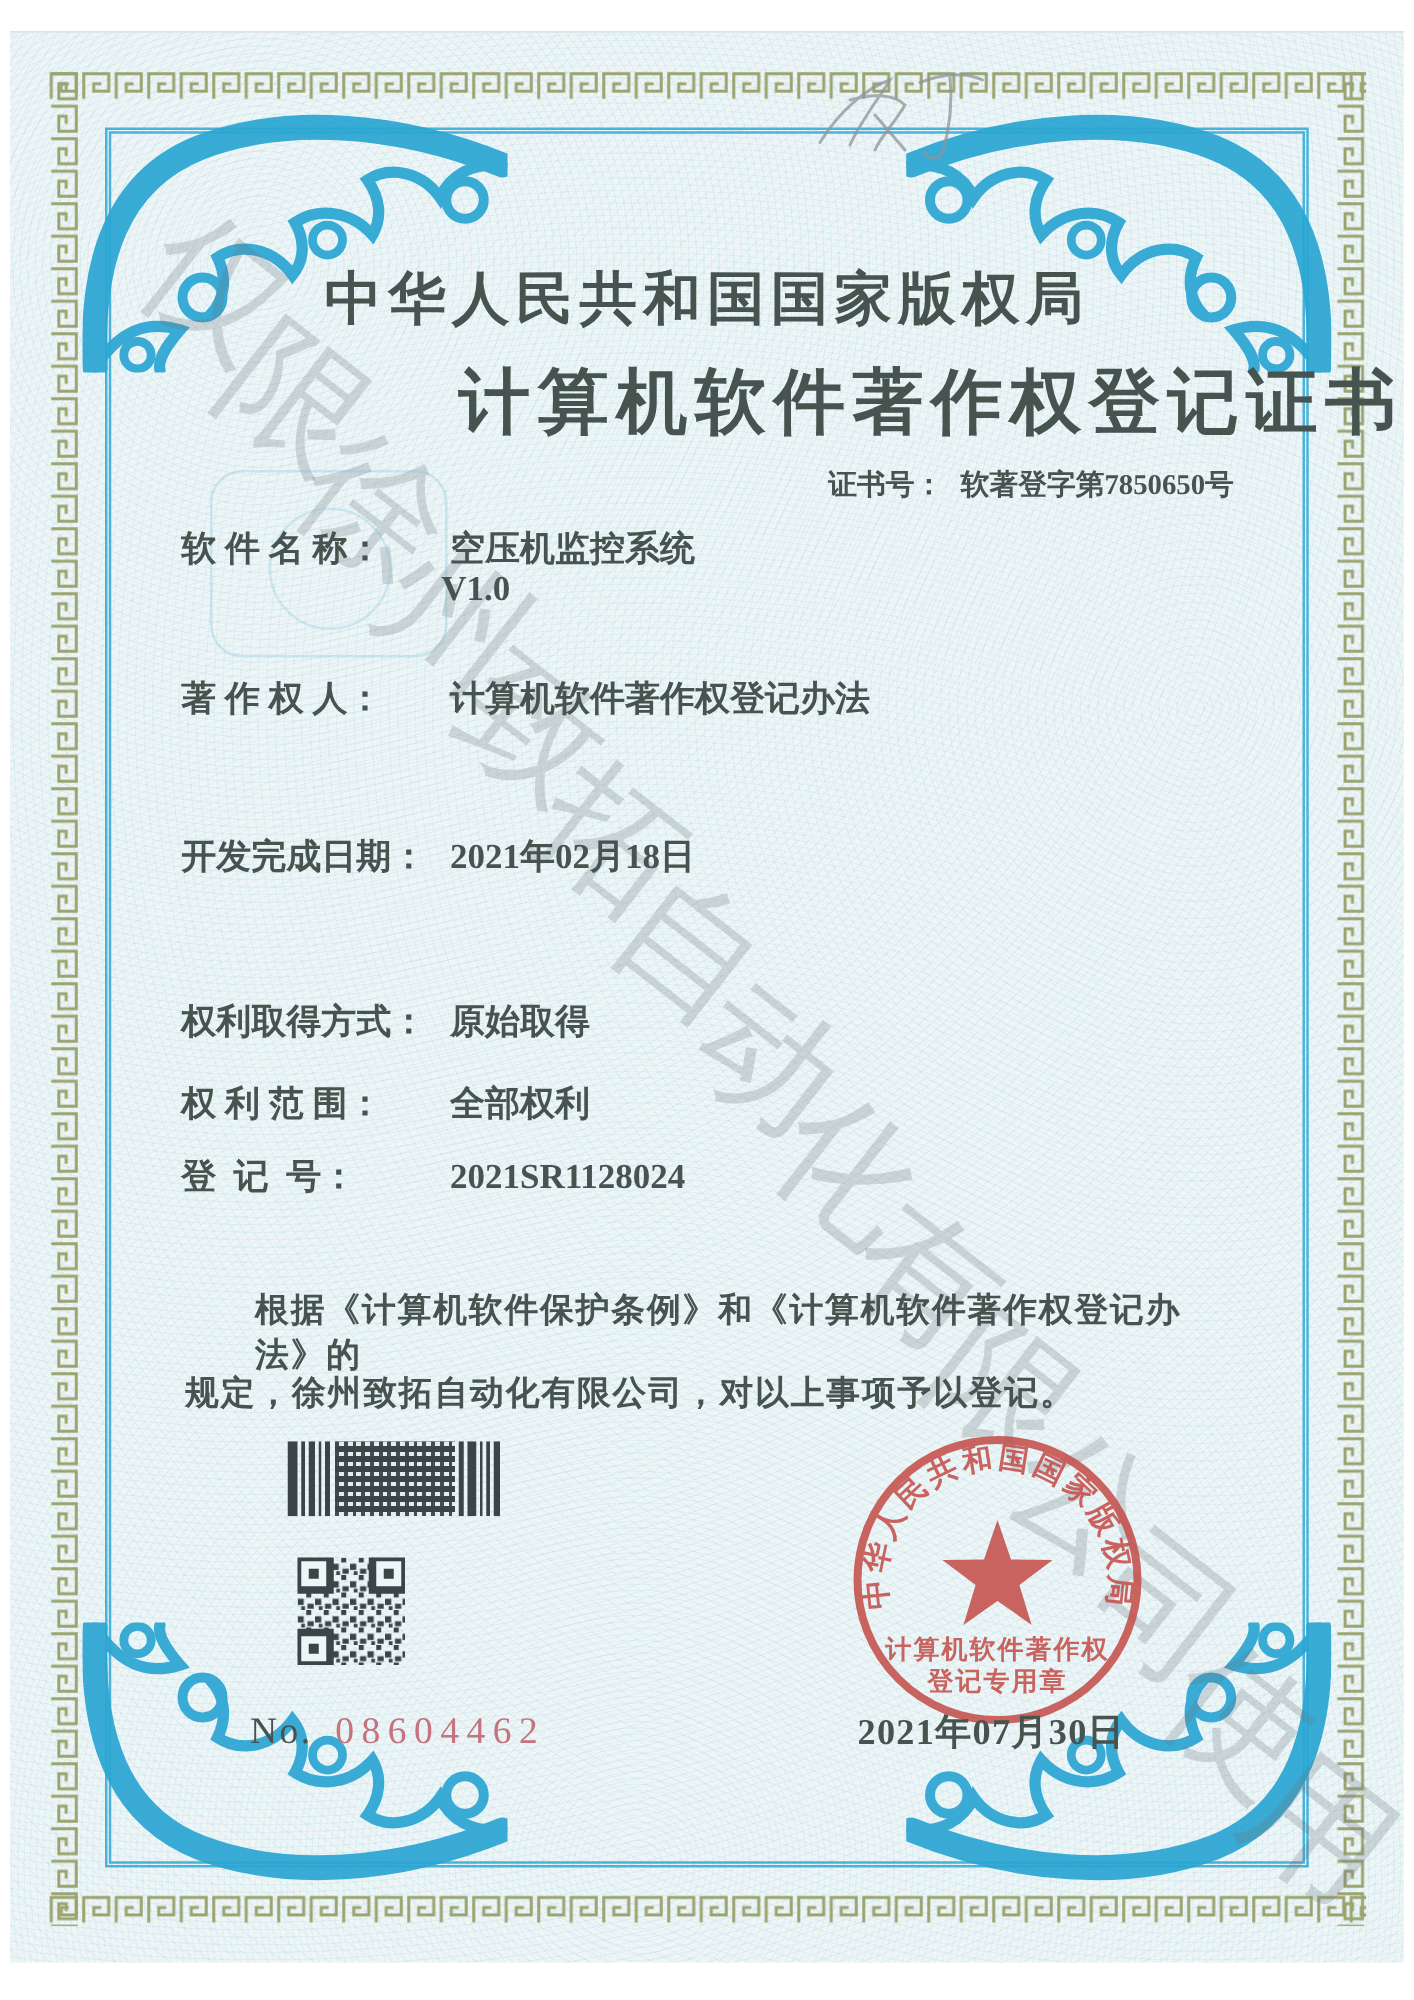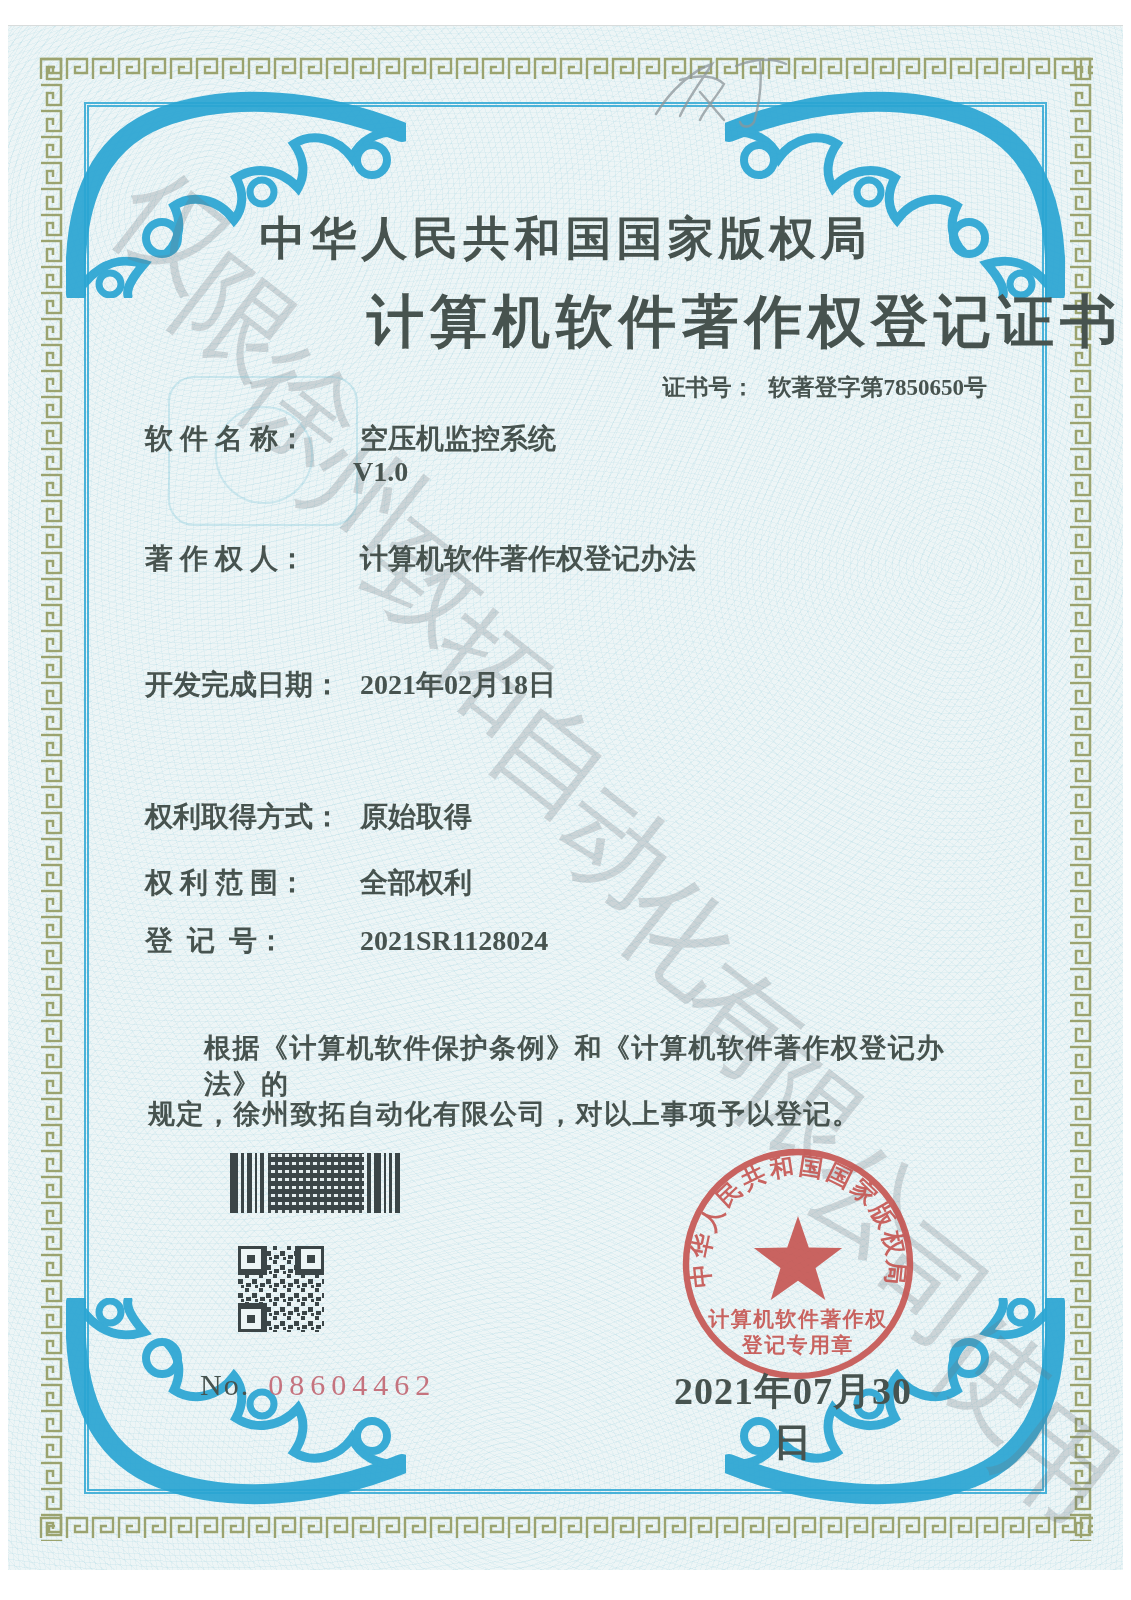--- a/index.html
+++ b/index.html
@@ -66,21 +66,21 @@
 
   .barcode { position:absolute; left:222px; top:1127px; width:172px; height:60px; }
   .qr { position:absolute; left:230px; top:1220px; width:86px; height:86px; }
 
   .serial-row { position:absolute; left:192px; top:1342px; font-size:30px; }
   .serial-prefix { font-weight:400; letter-spacing:2px; margin-right:18px; }
   .serial-num { color:#c5737e; letter-spacing:6px; font-weight:400; }
 
   .seal { position:absolute; left:670px; top:1118px; width:240px; height:240px; opacity:.88; }
   .issue-date { position:absolute; left:655px; top:1340px; width:260px; text-align:center;
-    font-size:38px; font-weight:700; letter-spacing:1px; }
+    font-size:29px; font-weight:700; letter-spacing:1px; }
 
   .handwriting { position:absolute; left:620px; top:8px; width:180px; height:105px; opacity:.75; }
 </style>
 </head>
 <body>
 
 <div class="paper">
 
   <svg class="gk gk-top">
     <defs>

